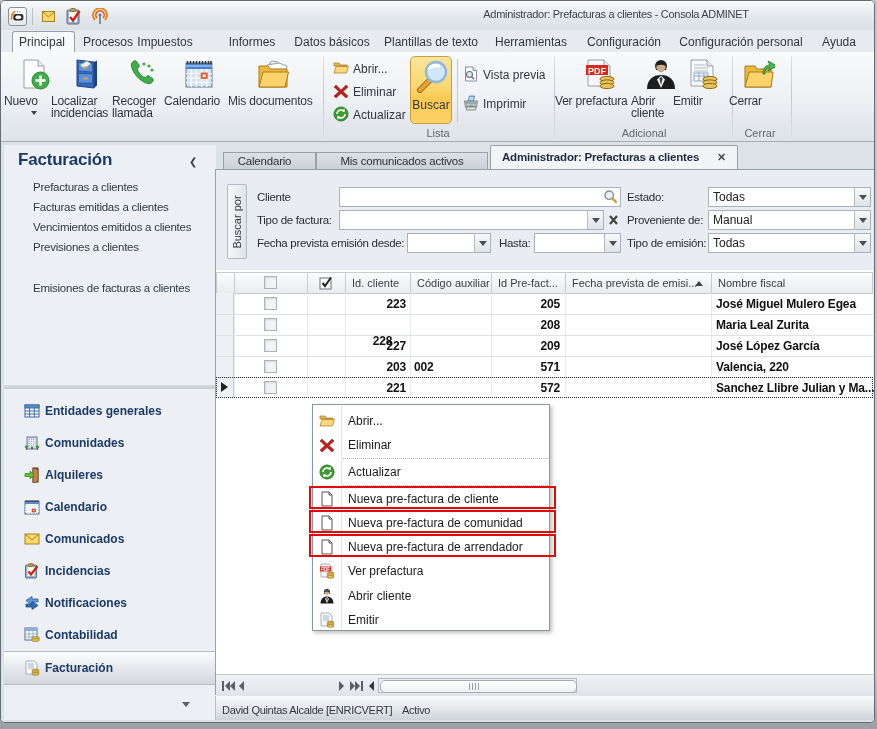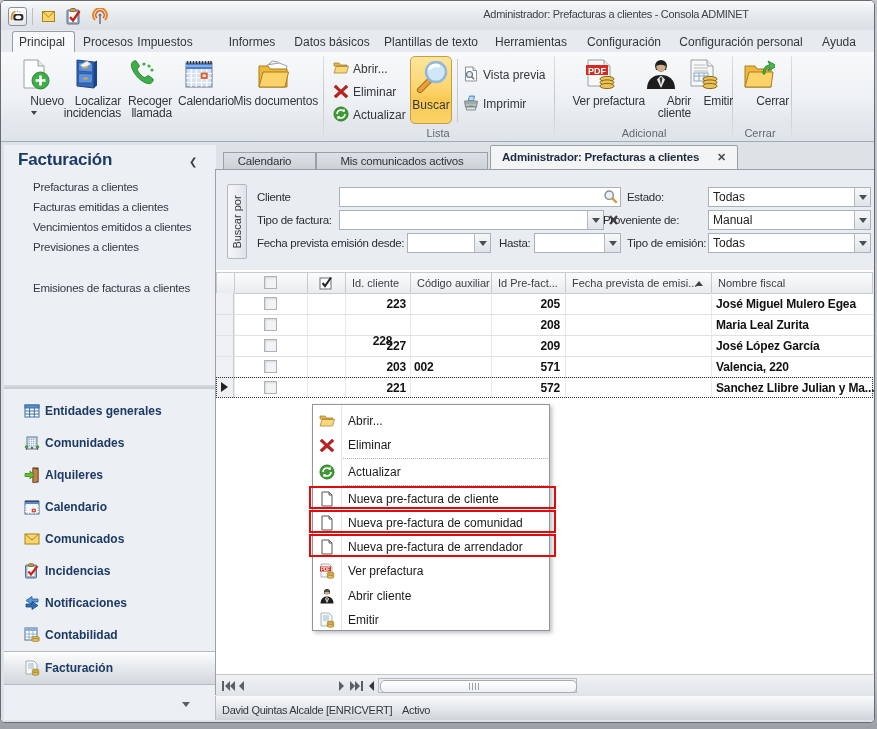--- a/index.html
+++ b/index.html
@@ -20,21 +20,21 @@
  text-align:center;transform:translateX(-50%);}
 #tabsel{position:absolute;left:11px;top:1px;width:61px;height:21px;background:#f7f9fa;
  border:1px solid #989ea7;border-bottom:none;border-radius:3px 3px 0 0;}
 
 #ribbon{position:absolute;left:0;top:51px;width:873px;height:90px;
  background:linear-gradient(#f7f9fa,#eef1f4 55%,#e4e8ec 78%,#dfe4e9);border-bottom:1px solid #a3abb4;box-sizing:border-box;}
 .gsep{position:absolute;top:4px;width:1px;height:82px;background:linear-gradient(#dbe0e4,#c2c8cf 50%,#dbe0e4);}
 .glabel{position:absolute;top:75px;font-size:11px;color:#61686f;transform:translateX(-50%);}
 .bigbtn{position:absolute;top:4px;width:60px;height:72px;}
 .bicon{position:absolute;top:2px;left:50%;transform:translateX(-50%);width:32px;height:32px;}
-.blbl{position:absolute;top:39px;width:100%;text-align:right;font-size:12px;color:#33373c;line-height:12px;white-space:nowrap;letter-spacing:-0.2px;}
+.blbl{position:absolute;top:39px;width:100%;text-align:left;font-size:12px;color:#33373c;line-height:12px;white-space:nowrap;letter-spacing:-0.2px;}
 .smbtn{position:absolute;left:330px;height:22px;font-size:12px;color:#33373c;line-height:22px;white-space:nowrap;}
 .smbtn svg{vertical-align:-3px;margin-right:4px;}
 #buscarbtn{position:absolute;left:409px;top:4px;width:42px;height:68px;box-sizing:border-box;
  background:linear-gradient(#fde59a,#fbd672 45%,#f9c851 65%,#fbd36a);border:1px solid #c79d3d;border-radius:5px;}
 
 #mainbg{position:absolute;left:0;top:141px;width:873px;height:582px;background:#dde2e7;}
 
 #sidebar{position:absolute;left:3px;top:144px;width:212px;height:575px;background:#eceff3;}
 #sbhead{position:absolute;left:14px;top:5px;font-size:17px;letter-spacing:-0.2px;font-weight:bold;color:#1c3a66;}
 .navlink{position:absolute;left:29px;font-size:11.5px;letter-spacing:-0.25px;color:#333a42;}
@@ -409,21 +409,21 @@
     <div class="flabel" style="left:41px;top:63px;">Fecha prevista emisión desde:</div>
     <div class="finput" style="left:191px;top:63px;width:84px;">
         <div class="fbtn" style="right:0;top:0;"></div>
       </div>
     <div class="flabel" style="left:283px;top:63px;">Hasta:</div>
     <div class="finput" style="left:318px;top:63px;width:87px;">
         <div class="fbtn" style="right:0;top:0;"></div>
       </div>
     <div class="flabel" style="left:411px;top:17px;">Estado:</div>
     <div class="finput" style="left:492px;top:17px;width:163px;">Todas<div class="fbtn" style="right:0;top:0;"></div></div>
-    <div class="flabel" style="left:387px;top:40px;">Proveniente de:</div>
+    <div class="flabel" style="left:411px;top:40px;">Proveniente de:</div>
     <div class="finput" style="left:492px;top:40px;width:163px;">Manual<div class="fbtn" style="right:0;top:0;"></div></div>
     <div class="flabel" style="left:411px;top:63px;">Tipo de emisión:</div>
     <div class="finput" style="left:492px;top:63px;width:163px;">Todas<div class="fbtn" style="right:0;top:0;"></div></div>
     <div id="grid">
       <div class="gh" style="left:0px;width:18px;"></div>
         <div style="position:absolute;left:0;top:23px;width:18px;height:105px;background:#eef0f3;border-right:1px solid #c6cbd1;box-sizing:border-box;"></div>
       <div class="gh" style="left:18px;width:73px;"></div>
       <div class="gh" style="left:91px;width:38px;"></div>
       <div class="gh" style="left:129px;width:65px;">Id. cliente</div>
       <div class="gh" style="left:194px;width:81px;">Código auxiliar</div>

